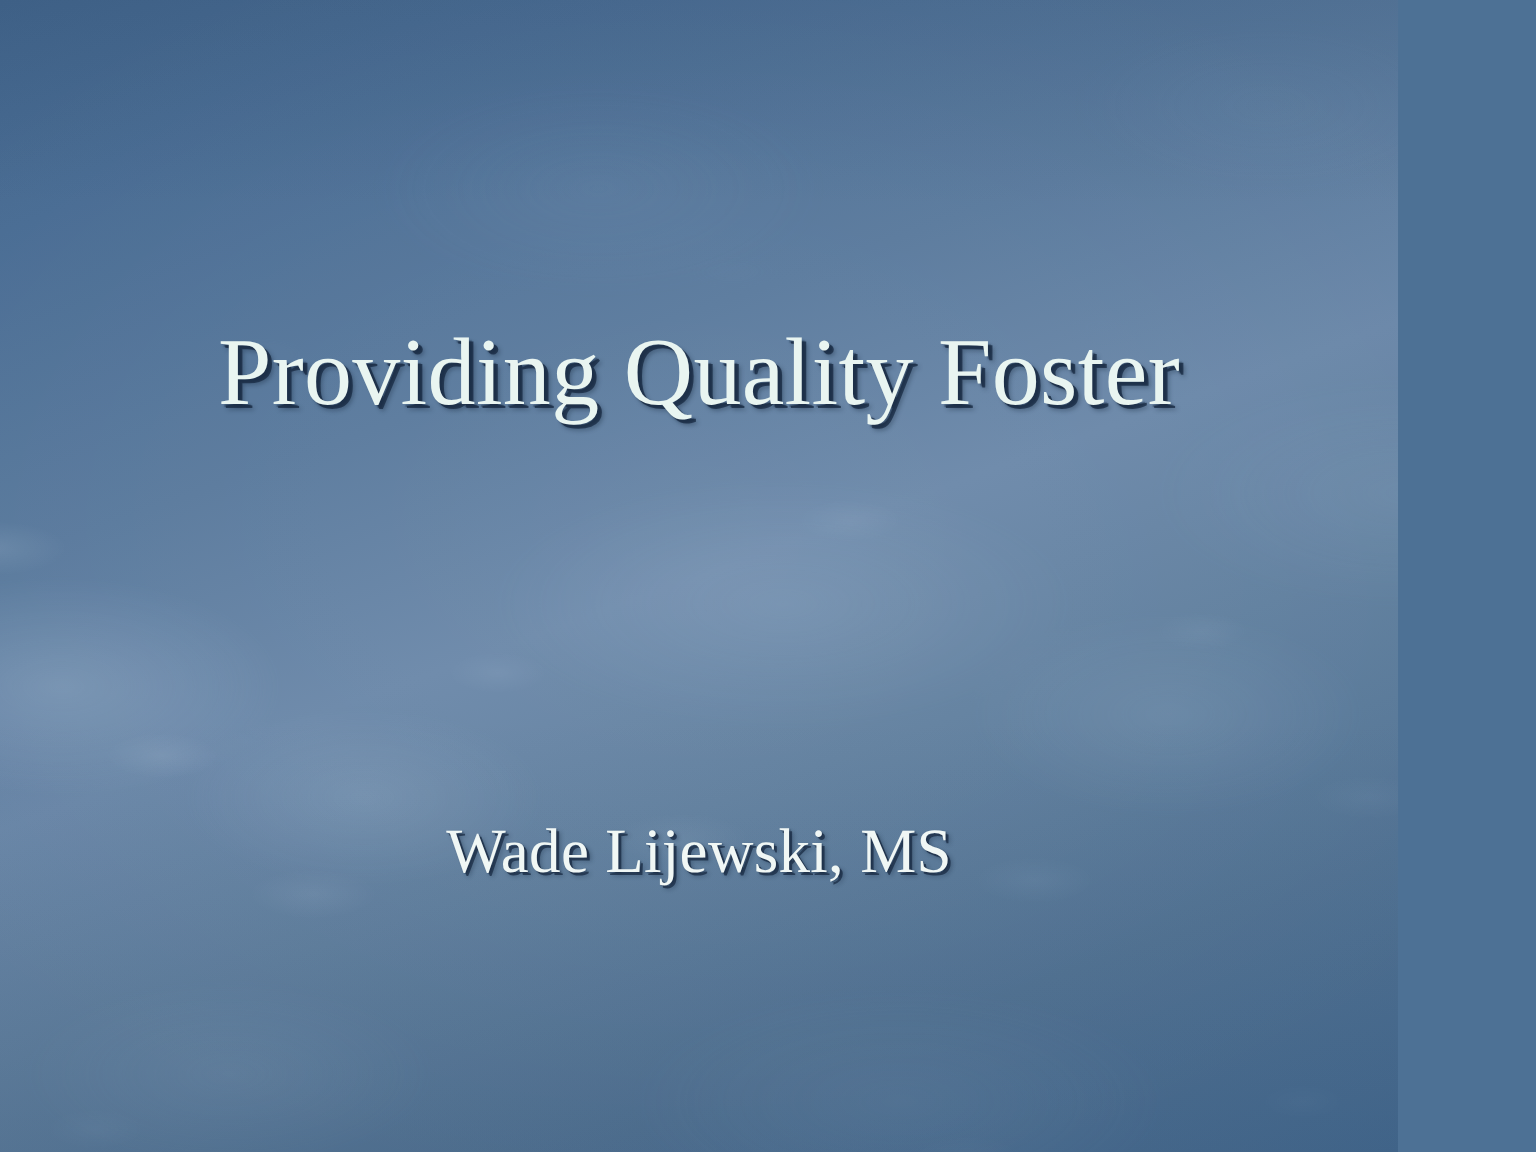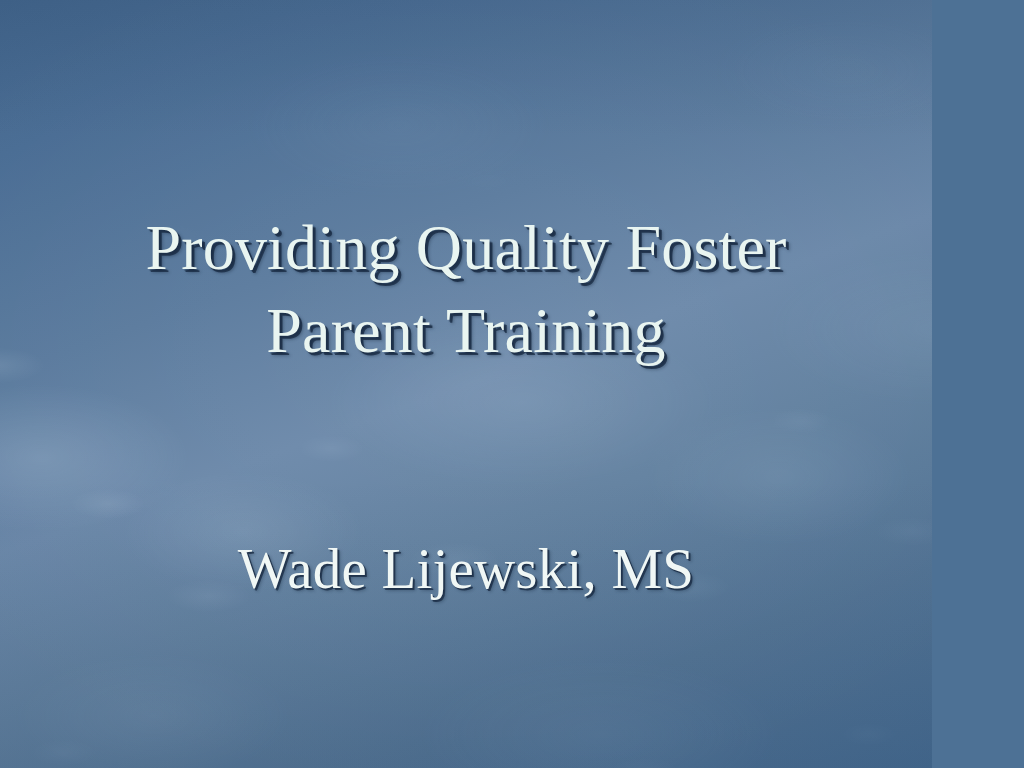--- a/index.html
+++ b/index.html
@@ -130,21 +130,21 @@
     position: absolute;
     left: 0;
     right: 0;
     top: 542px;
     text-align: center;
   }
 
   .subtitle-line {
     display: block;
     font-family: "Liberation Serif", "DejaVu Serif", serif;
-    font-size: 57px;
+    font-size: 42px;
     font-weight: normal;
     line-height: 53px;
     letter-spacing: 0.2px;
     color: #f0f7f5;
     text-shadow:
       2px 2px 0 rgba(24,42,66,0.74),
       1px 1px 1px rgba(24,42,66,0.50),
       3px 3px 3px rgba(20,36,58,0.32);
     white-space: nowrap;
   }
@@ -156,21 +156,20 @@
 
   <div class="slide-bg-base"></div>
   <div class="slide-bg-tex1"></div>
   <div class="slide-bg-tex2"></div>
   <div class="slide-bg-vignette"></div>
 
   <div class="slide-content">
 
     <div class="title-block">
       <span class="title-line">Providing Quality Foster</span>
-      <span class="title-line">Parent Training</span>
     </div>
 
     <div class="subtitle-block">
       <span class="subtitle-line">Wade Lijewski, MS</span>
     </div>
 
   </div>
 </div>
 
 </body></html>

